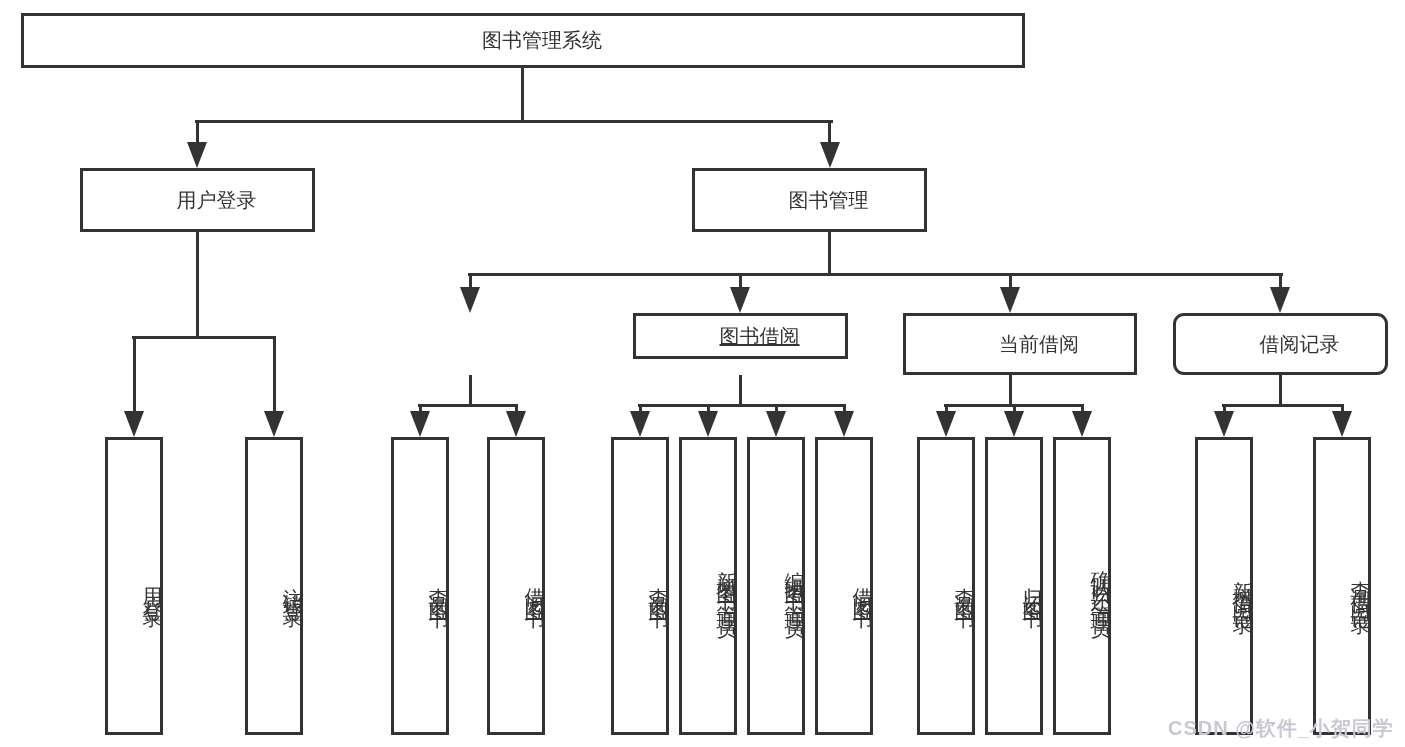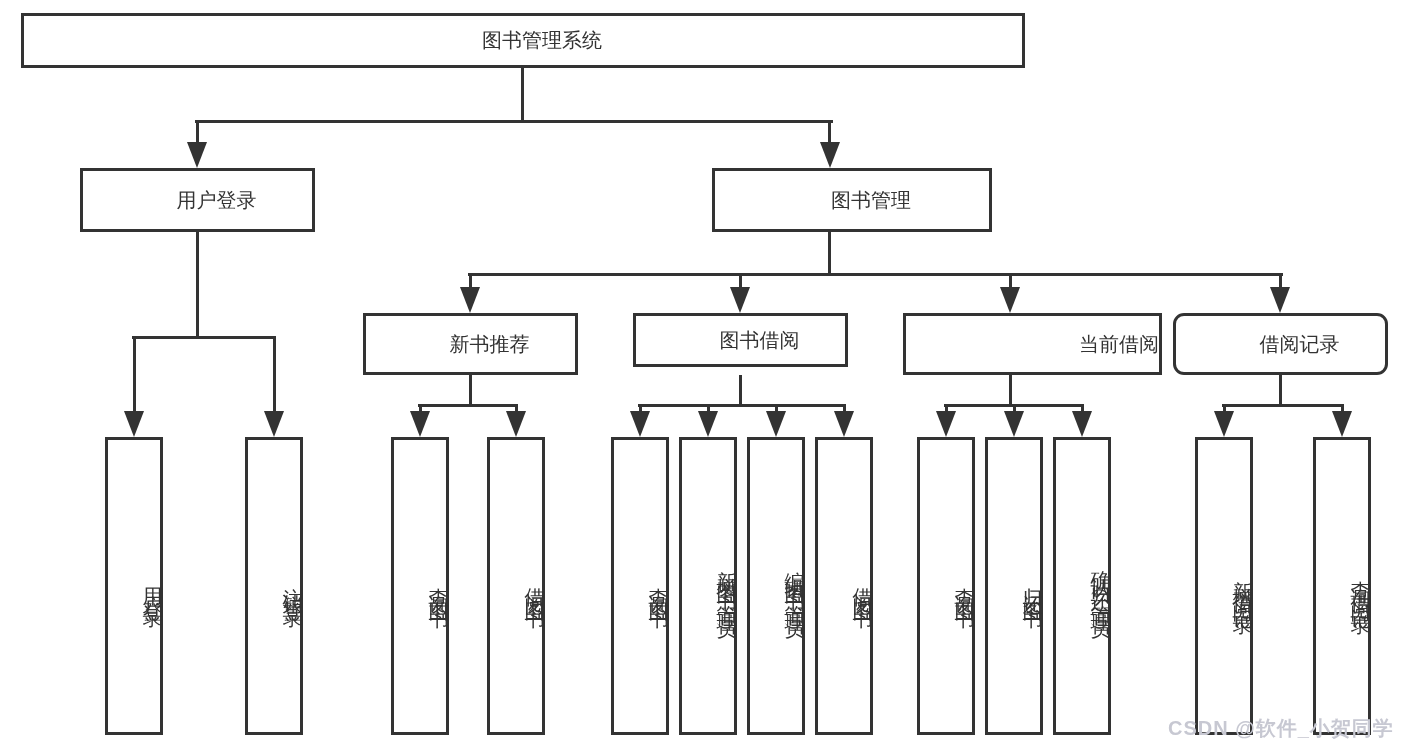--- a/index.html
+++ b/index.html
@@ -91,33 +91,30 @@
   <div class="ar" style="left:1332px;top:411px;"></div>
 
   <div class="node" style="left:21px;top:13px;width:1004px;height:55px;">
     <span class="lbl">图书管理系统</span>
   </div>
 
   <div class="node" style="left:80px;top:168px;width:235px;height:64px;">
     <span class="lbl">用户登录</span>
   </div>
 
-  <div class="node" style="left:712px;top:168px;width:280px;height:64px;">
+  <div class="node" style="left:692px;top:168px;width:235px;height:64px;">
     <span class="lbl">图书管理</span>
   </div>
 
-  <div class="node" style="left:363px;top:313px;width:215px;height:62px;">
-    <span class="lbl">新书推荐</span>
-  </div>
 
-  <div class="node" style="left:633px;top:313px;width:215px;height:54px;">
+  <div class="node" style="left:633px;top:313px;width:215px;height:46px;text-decoration:underline;">
     <span class="lbl">图书借阅</span>
   </div>
 
-  <div class="node" style="left:903px;top:313px;width:259px;height:62px;justify-content:flex-end;">
+  <div class="node" style="left:903px;top:313px;width:234px;height:62px;">
     <span class="lbl">当前借阅</span>
   </div>
 
   <div class="node" style="left:1173px;top:313px;width:215px;height:62px;border-radius:11px;">
     <span class="lbl">借阅记录</span>
   </div>
 
   <div class="node vert" style="left:105px;top:437px;width:58px;height:298px;">
     <span class="lbl">用户登录</span>
   </div>

